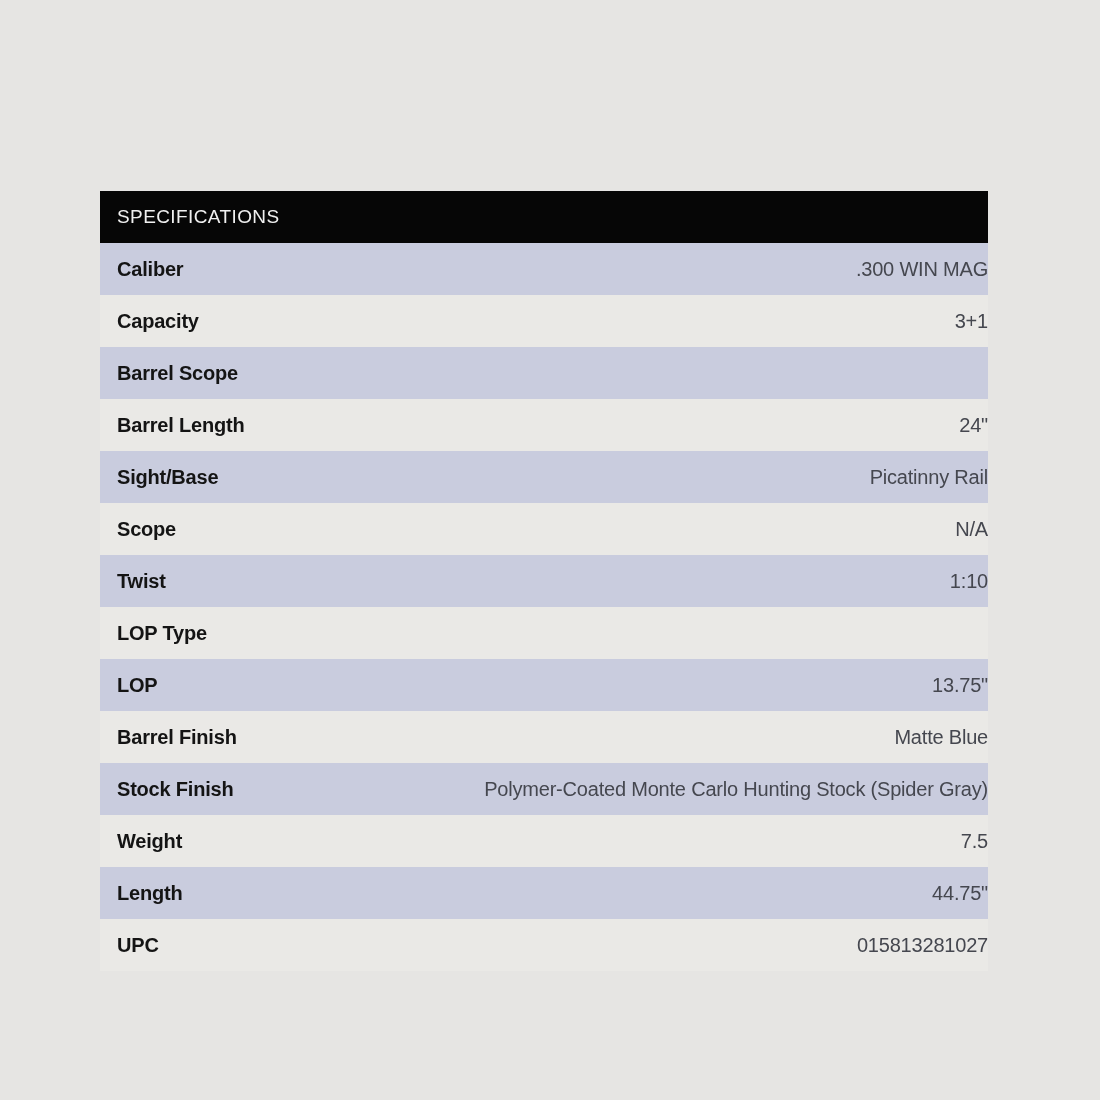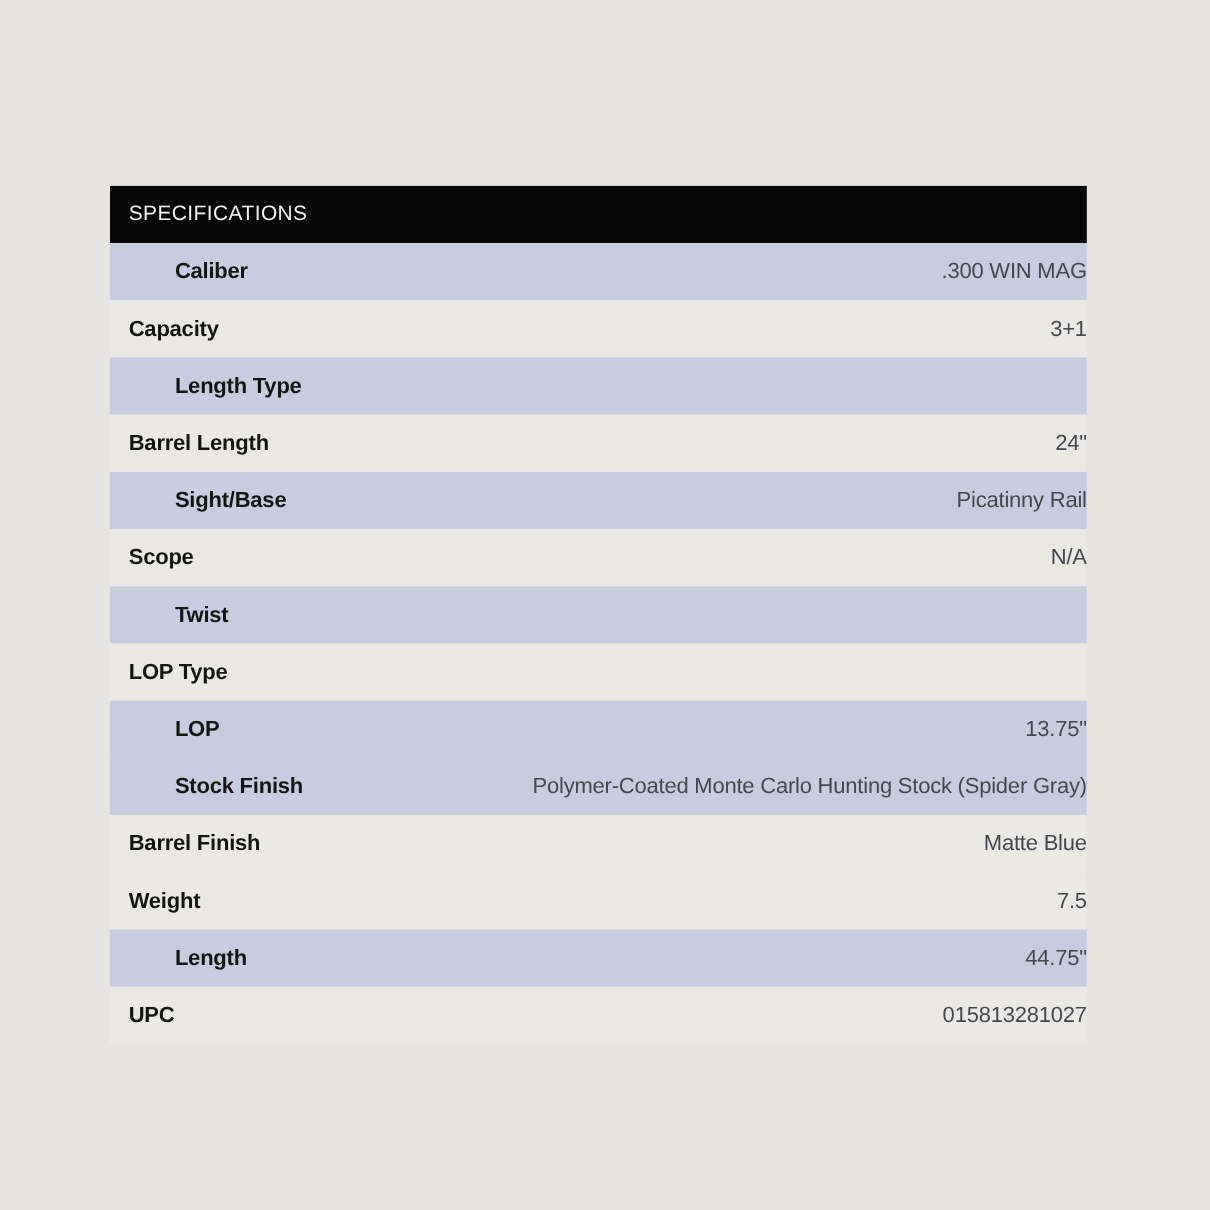--- a/index.html
+++ b/index.html
@@ -15,41 +15,41 @@
   html, body {
     width: 1100px;
     height: 1100px;
     background: var(--page-bg);
     font-family: "Liberation Sans", sans-serif;
     overflow: hidden;
   }
   .spec-table {
     position: absolute;
     left: 100px;
-    top: 169px;
+    top: 191px;
     width: 888px;
   }
   .spec-header {
     background: var(--header-bg);
     color: var(--header-text);
     height: 52px;
     line-height: 52px;
     padding-left: 17px;
     font-size: 19px;
     font-weight: 400;
     letter-spacing: 0.4px;
   }
   .spec-row {
     display: flex;
     height: 52px;
     align-items: center;
     font-size: 20px;
     letter-spacing: -0.2px;
   }
-  .spec-row.alt   { background: var(--row-alt-bg); padding-left: 42px; }
+  .spec-row.alt   { background: var(--row-alt-bg); }
   .spec-row.plain { background: var(--row-bg); }
   .spec-label {
     width: 297px;
     padding-left: 17px;
     font-weight: 700;
     color: var(--label-text);
     flex-shrink: 0;
   }
   .spec-value {
     flex: 1;
@@ -67,51 +67,52 @@
   <div id="spec-rows">
       <div class="spec-row alt">
         <div class="spec-label">Caliber</div>
         <div class="spec-value">.300 WIN MAG</div>
       </div>
       <div class="spec-row plain">
         <div class="spec-label">Capacity</div>
         <div class="spec-value">3+1</div>
       </div>
       <div class="spec-row alt">
-        <div class="spec-label">Length Type</div>
+        <div class="spec-label">Barrel Scope</div>
       </div>
       <div class="spec-row plain">
         <div class="spec-label">Barrel Length</div>
         <div class="spec-value">24"</div>
       </div>
       <div class="spec-row alt">
         <div class="spec-label">Sight/Base</div>
         <div class="spec-value">Picatinny Rail</div>
       </div>
       <div class="spec-row plain">
         <div class="spec-label">Scope</div>
         <div class="spec-value">N/A</div>
       </div>
       <div class="spec-row alt">
         <div class="spec-label">Twist</div>
+        <div class="spec-value">1:10</div>
       </div>
       <div class="spec-row plain">
         <div class="spec-label">LOP Type</div>
       </div>
       <div class="spec-row alt">
         <div class="spec-label">LOP</div>
         <div class="spec-value">13.75"</div>
       </div>
+      <div class="spec-row plain">
+        <div class="spec-label">Barrel Finish</div>
+        <div class="spec-value">Matte Blue</div>
+      </div>
       <div class="spec-row alt">
         <div class="spec-label">Stock Finish</div>
         <div class="spec-value">Polymer-Coated Monte Carlo Hunting Stock (Spider Gray)</div>
-      </div>
-      <div class="spec-row plain">
-        <div class="spec-label">Barrel Finish</div>
-        <div class="spec-value">Matte Blue</div>
       </div>
       <div class="spec-row plain">
         <div class="spec-label">Weight</div>
         <div class="spec-value">7.5</div>
       </div>
       <div class="spec-row alt">
         <div class="spec-label">Length</div>
         <div class="spec-value">44.75"</div>
       </div>
       <div class="spec-row plain">

